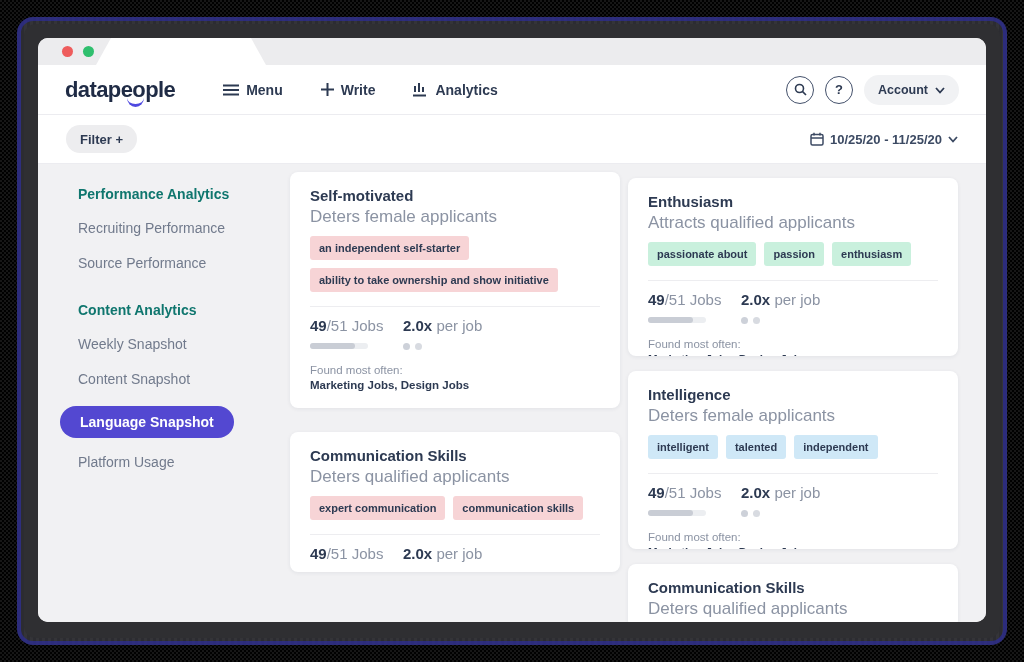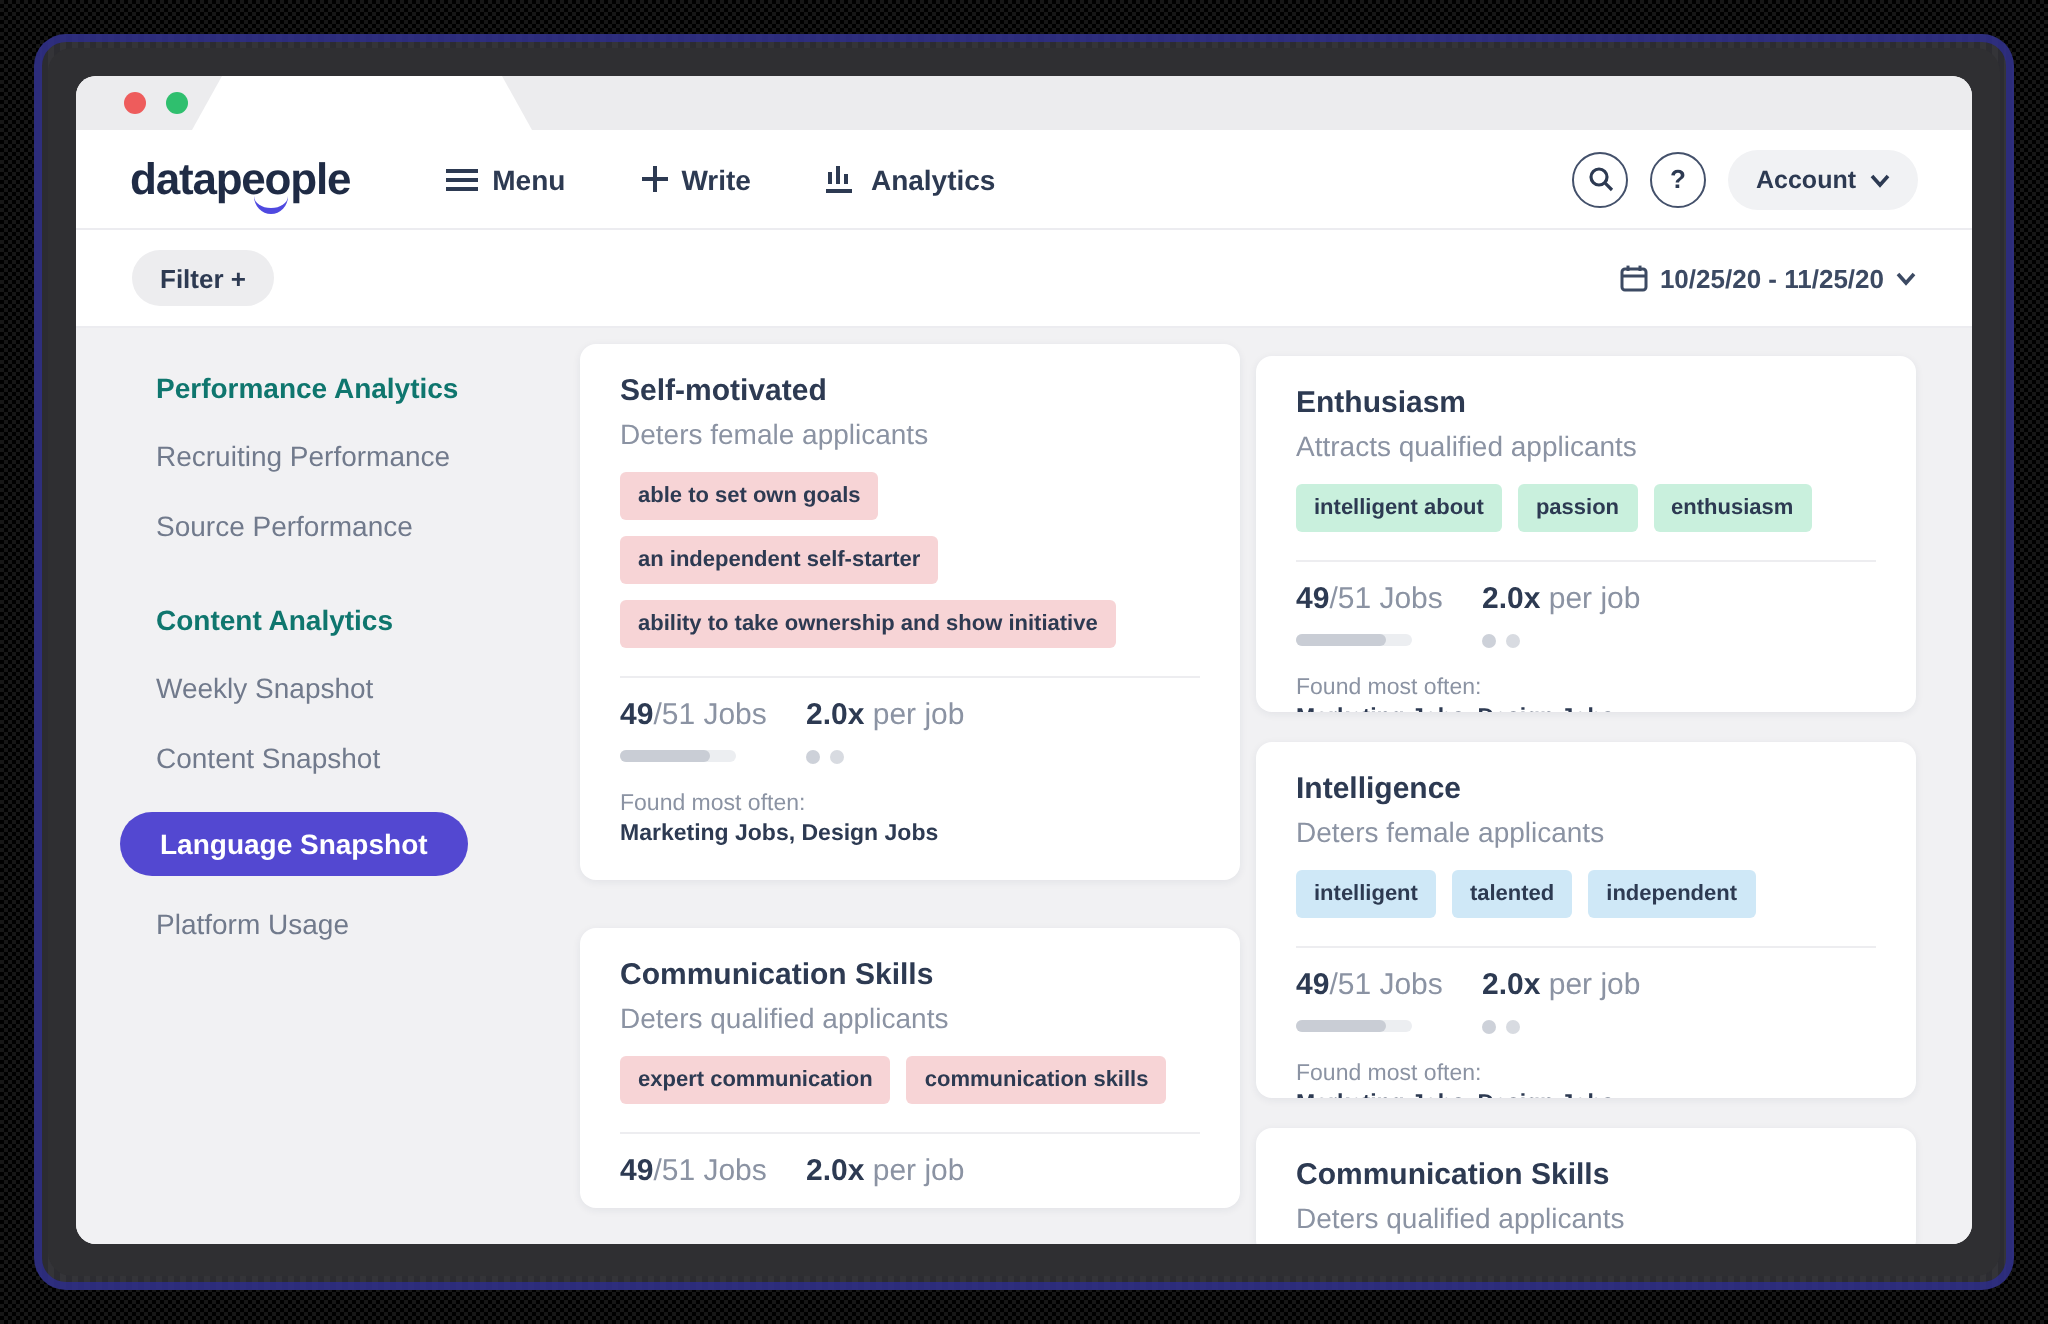--- a/index.html
+++ b/index.html
@@ -93,21 +93,21 @@
   .col{ width:330px; flex:none; }
   .col.right{ padding-top:6px; }
   
   .card{
     background:#fff; border-radius:8px; box-shadow:0 1px 4px rgba(30,40,70,.07);
     padding:10px 20px; margin-bottom:15px;
   }
   .col.left .card{ margin-bottom:24px; }
   .card.h-fixed{ height:178px; overflow:hidden; }
   .card-title{ font-size:15px; font-weight:700; color:#2d3a52; line-height:19px; padding-top:4px; }
-  .card-sub{ font-size:14px; color:#8b93a3; line-height:18px; margin-top:3px; }
+  .card-sub{ font-size:17px; color:#8b93a3; line-height:18px; margin-top:3px; }
   .tags{ display:flex; flex-wrap:wrap; margin-top:10px; }
   .tag{
     font-size:11px; font-weight:600; color:#2d3a52;
     padding:6px 9px; border-radius:3px; margin:0 8px 8px 0; white-space:nowrap;
   }
   .tag.negative{ background:#f7d4d6; }
   .tag.positive{ background:#c9f0dd; }
   .tag.info{ background:#cfe8f7; }
   .divider{ border-top:1px solid #ededf0; margin:6px 0 10px; }
   .stats{ display:flex; }
@@ -228,21 +228,20 @@
     </div>
 
     <div class="main">
 
       <div class="col left">
 
         <div class="card">
           <div class="card-title">Self-motivated</div>
           <div class="card-sub">Deters female applicants</div>
           <div class="tags">
-            <span class="tag negative">able to set own goals</span>
             <span class="tag negative">an independent self-starter</span>
             <span class="tag negative">ability to take ownership and show initiative</span>
           </div>
           <div class="divider"></div>
           <div class="stats">
             <div class="stat">
               <div class="stat-line"><b>49</b><span>/51 Jobs</span></div>
               <div class="progress">
                   <div class="progress-fill" style="width: 78%;"></div>
                 </div>
@@ -283,21 +282,21 @@
         </div>
 
       </div>
 
       <div class="col right">
 
         <div class="card h-fixed">
           <div class="card-title">Enthusiasm</div>
           <div class="card-sub">Attracts qualified applicants</div>
           <div class="tags">
-            <span class="tag positive">intelligent about</span>
+            <span class="tag positive">passionate about</span>
             <span class="tag positive">passion</span>
             <span class="tag positive">enthusiasm</span>
           </div>
           <div class="divider"></div>
           <div class="stats">
             <div class="stat">
               <div class="stat-line"><b>49</b><span>/51 Jobs</span></div>
               <div class="progress">
                   <div class="progress-fill" style="width: 78%;"></div>
                 </div>

